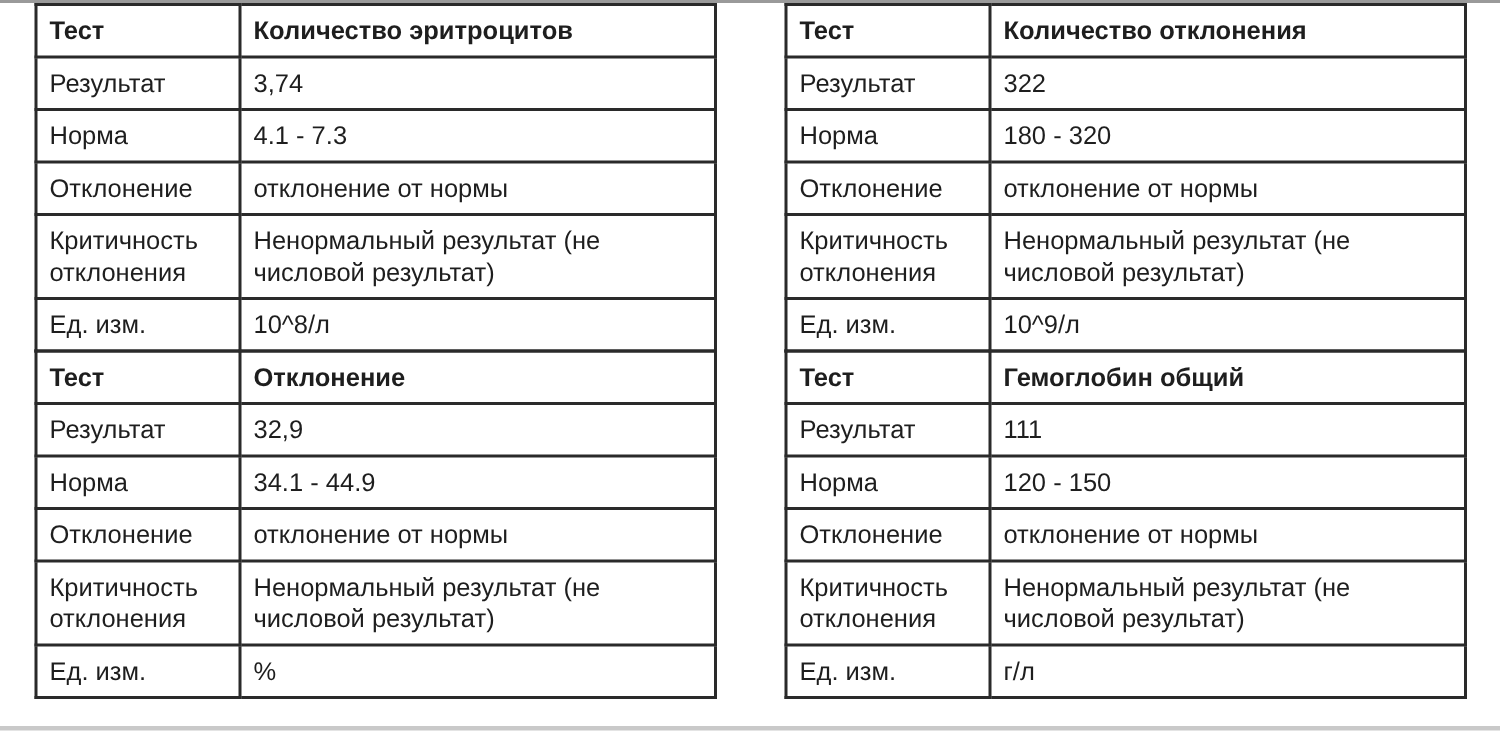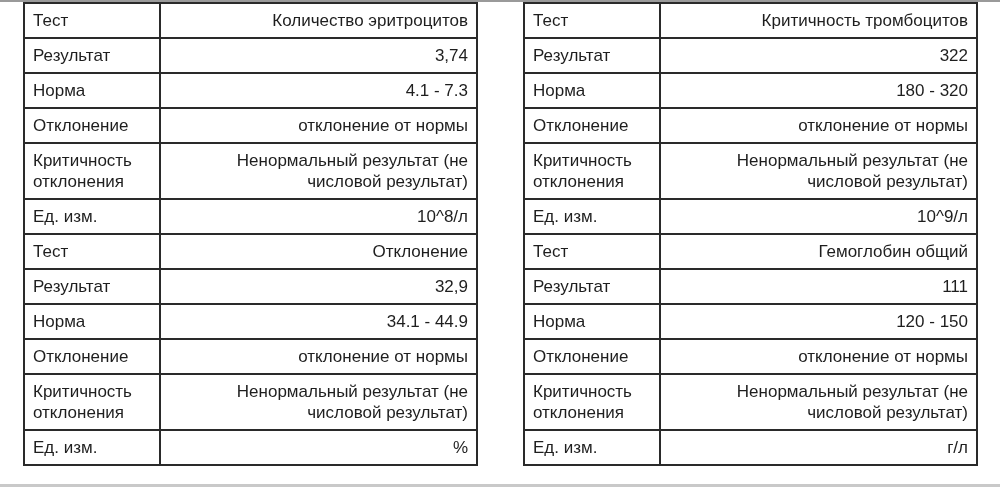--- a/index.html
+++ b/index.html
@@ -24,22 +24,22 @@
       border-collapse: collapse; width: 455px; table-layout: fixed;
     }
     td {
       border: 2px solid #2a2a2a;
       font-size: 17px;
       line-height: 21px;
       padding: 0 8px;
       vertical-align: middle;
     }
     td.label { width: 118px; text-align: left; }
-    td.value { text-align: right; }
-    tr.head td { height: 33px; font-weight: normal; }
+    td.value { text-align: left; }
+    tr.head td { height: 33px; font-weight: bold; }
     tr.row td { height: 33px; }
     tr.tall td { height: 54px; }
   </style>
 </head>
 <body>
 
 <div class="top-strip"></div>
 
 <div class="col left">
   <table>
@@ -98,21 +98,21 @@
     </tr>
   </tbody>
     </table>
 </div>
 
 <div class="col right">
   <table>
     <tbody>
         <tr class="head">
       <td class="label">Тест</td>
-      <td class="value">Критичность тромбоцитов</td>
+      <td class="value">Количество отклонения</td>
     </tr>
     <tr class="row">
       <td class="label">Результат</td>
       <td class="value">322</td>
     </tr>
     <tr class="row">
       <td class="label">Норма</td>
       <td class="value">180 - 320</td>
     </tr>
     <tr class="row">

